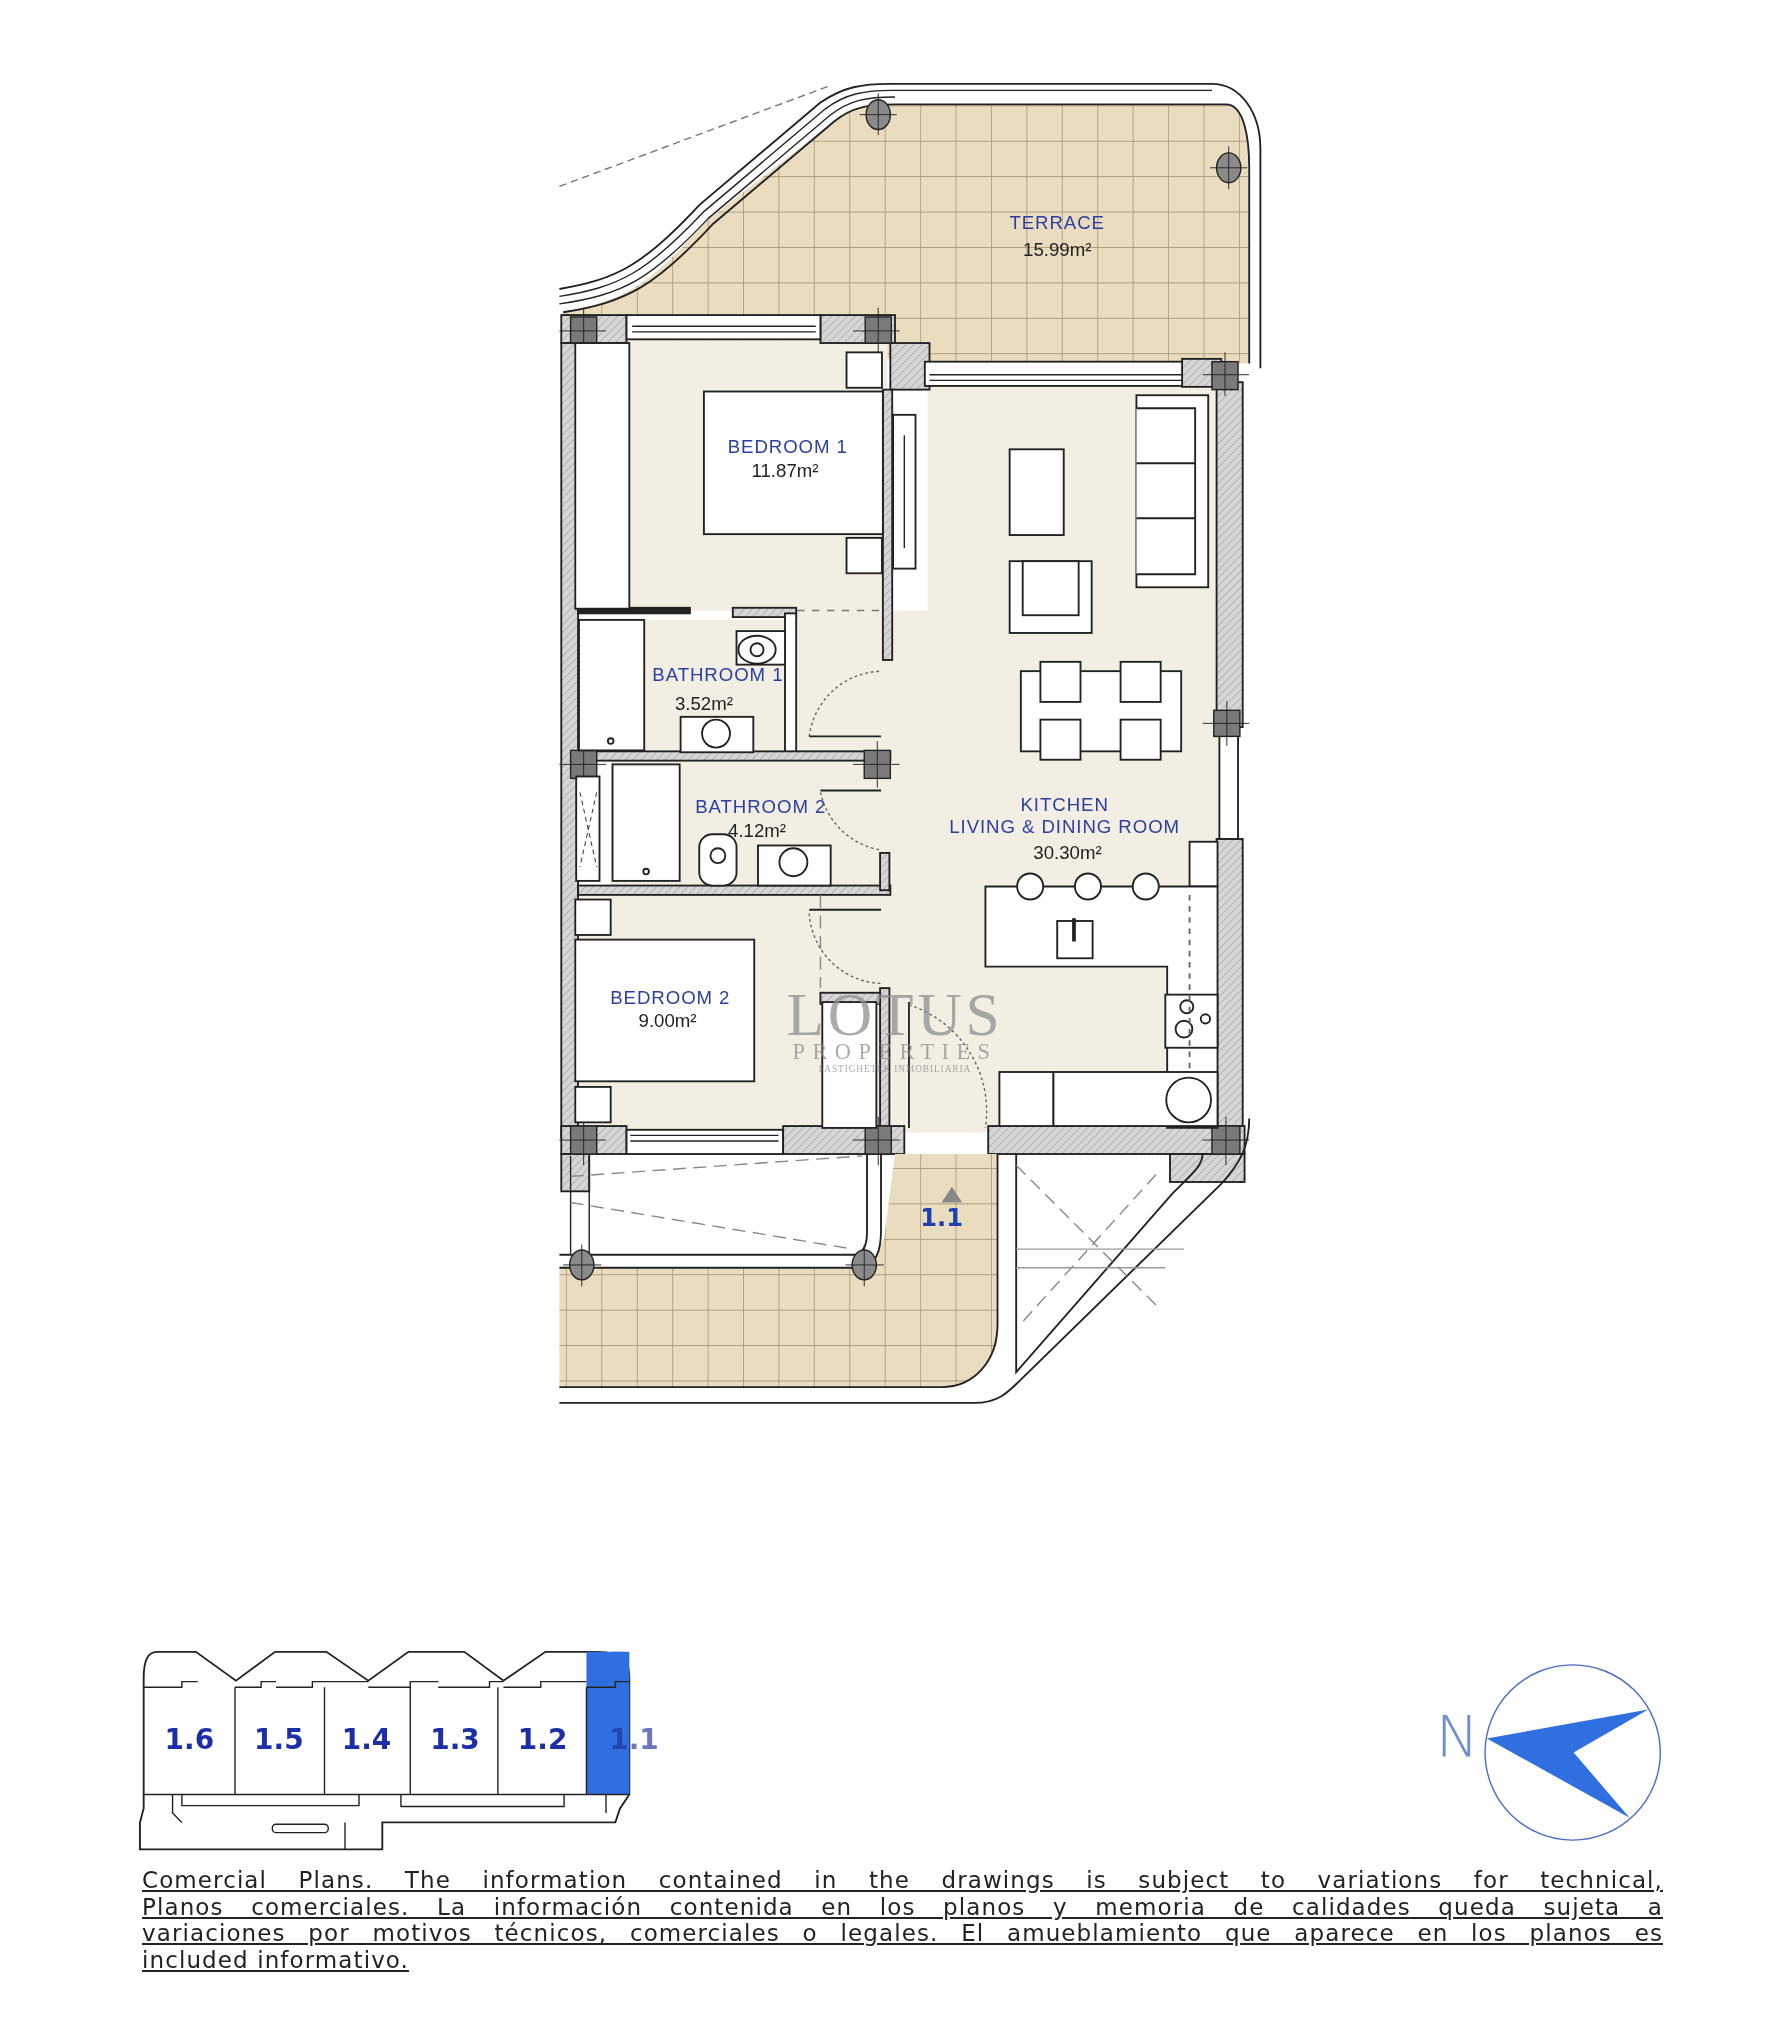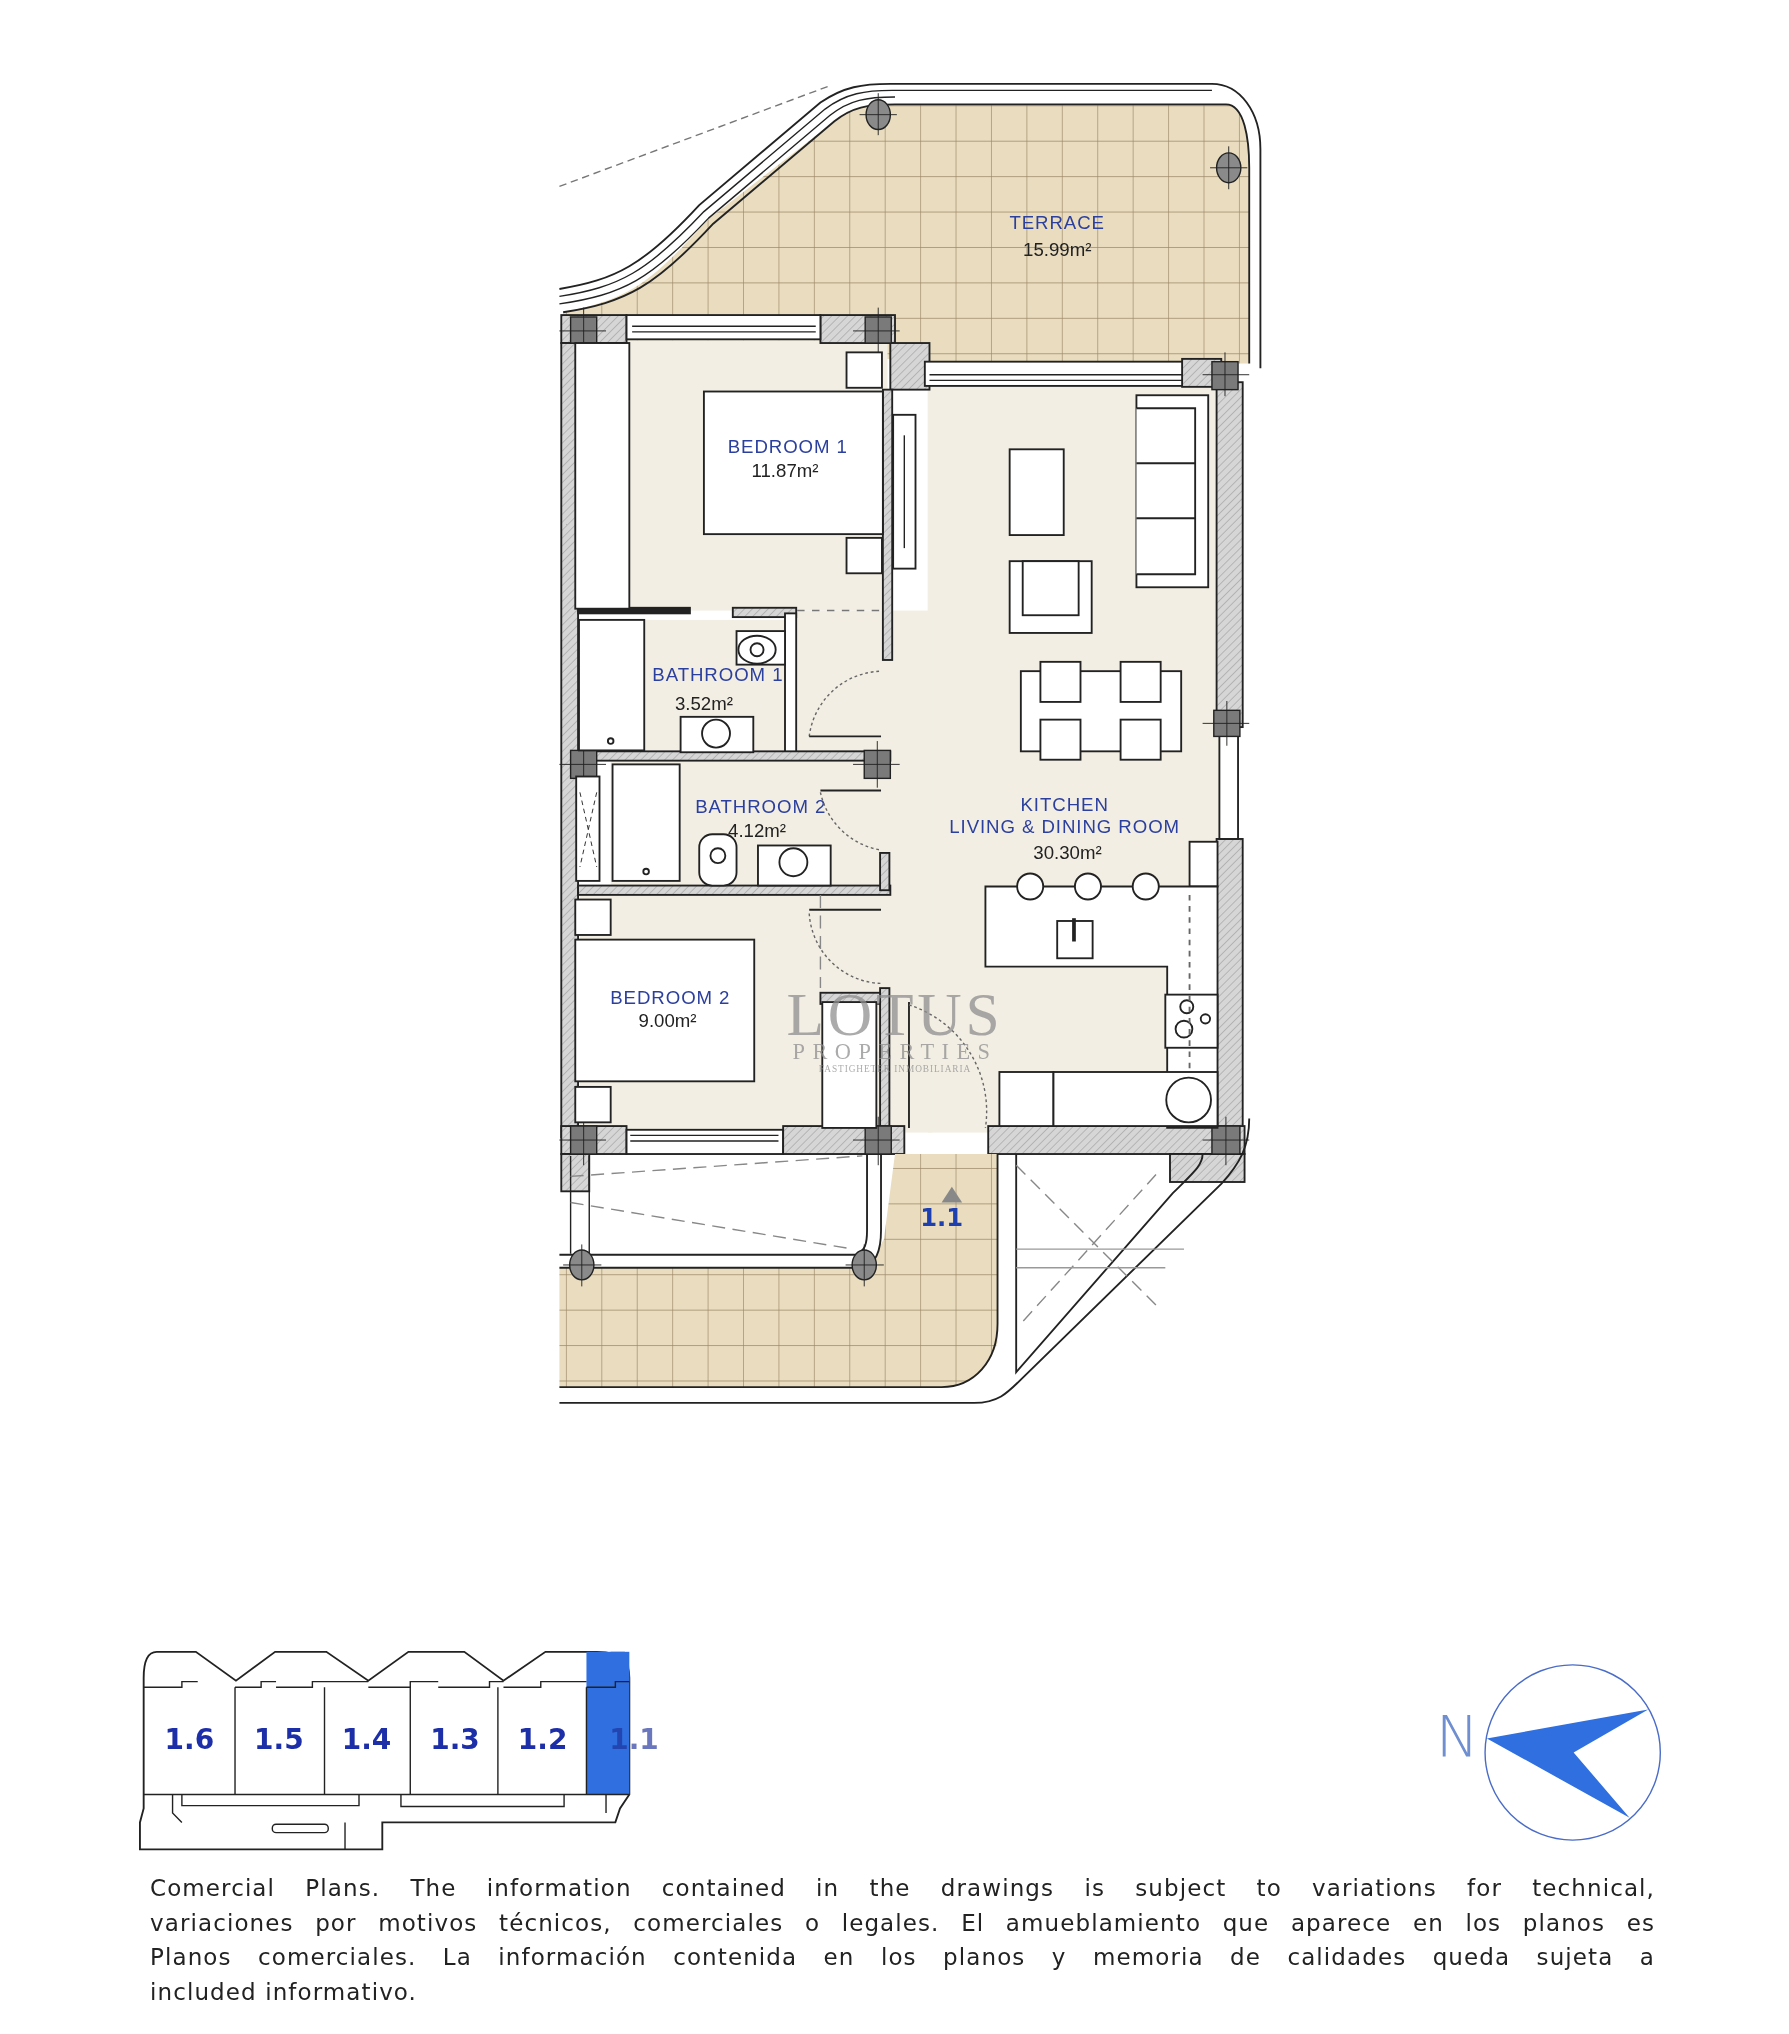--- a/index.html
+++ b/index.html
@@ -8,21 +8,21 @@
   .room-name{font-family:"Liberation Sans",sans-serif;fill:#2b3f9e;font-size:20px;letter-spacing:1px;}
   .room-area{font-family:"Liberation Sans",sans-serif;fill:#222;font-size:20px;}
   .wm-big{font-family:"Liberation Serif",serif;fill:#8f8f8f;opacity:.75;font-size:66px;letter-spacing:4px;}
   .wm-mid{font-family:"Liberation Serif",serif;fill:#8f8f8f;opacity:.75;font-size:24px;letter-spacing:8px;}
   .wm-small{font-family:"Liberation Serif",serif;fill:#8f8f8f;opacity:.75;font-size:10px;letter-spacing:1px;}
   .unit-label{font-family:"DejaVu Sans",sans-serif;font-weight:bold;font-size:30px;fill:#1d2fa8;}
   .unit-label.active{fill:#1d2f9a;opacity:.65;}
   .entry-label{font-family:"DejaVu Sans",sans-serif;font-weight:bold;font-size:26px;fill:#1d3fb0;}
   .north-label{font-family:"DejaVu Sans",sans-serif;font-size:62px;fill:#6f8fd0;font-weight:200;}
   #disclaimer{position:absolute;left:142px;top:1867px;width:1521px;font-family:"DejaVu Sans",sans-serif;font-size:23px;line-height:26.6px;color:#222;letter-spacing:1.1px;}
-  #disclaimer p{margin:8px;text-align:justify;text-align-last:justify;}
+  #disclaimer p{margin:0;text-align:justify;text-align-last:justify;text-decoration:underline;}
   #disclaimer p.last{text-align-last:left;}
 </style>
 </head>
 <body>
 
 <svg id="plan" viewBox="0 0 1920 2182" xmlns="http://www.w3.org/2000/svg">
   <defs>
     <pattern id="tiles" width="38" height="38" patternUnits="userSpaceOnUse">
       <rect width="38" height="38" fill="#e9dcbf"></rect>
       <path d="M38 0 V38 M0 38 H38" stroke="#9c8868" stroke-width="1.4"></path>
@@ -261,17 +261,17 @@
 
   <g>
     <text class="north-label" x="1540" y="1885">N</text>
     <circle cx="1687" cy="1880" r="94" fill="none" stroke="#4a6cc8" stroke-width="1.5"></circle>
     <path d="M1595,1865 L1768,1834 L1688,1880 L1748,1950 Z" fill="#2f6fe0"></path>
   </g>
 </svg>
 
 <div id="disclaimer">
   <p>Comercial Plans. The information contained in the drawings is subject to variations for technical,</p>
+  <p>Planos comerciales. La información contenida en los planos y memoria de calidades queda sujeta a</p>
   <p>variaciones por motivos técnicos, comerciales o legales. El amueblamiento que aparece en los planos es</p>
-  <p>Planos comerciales. La información contenida en los planos y memoria de calidades queda sujeta a</p>
   <p class="last">included informativo.</p>
 </div>
 
 
 </body></html>

